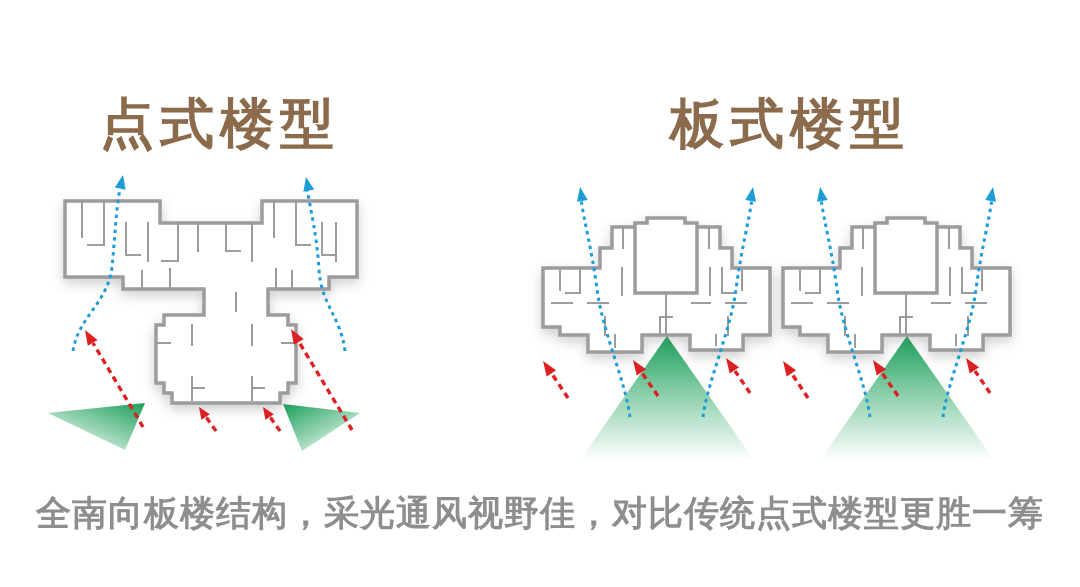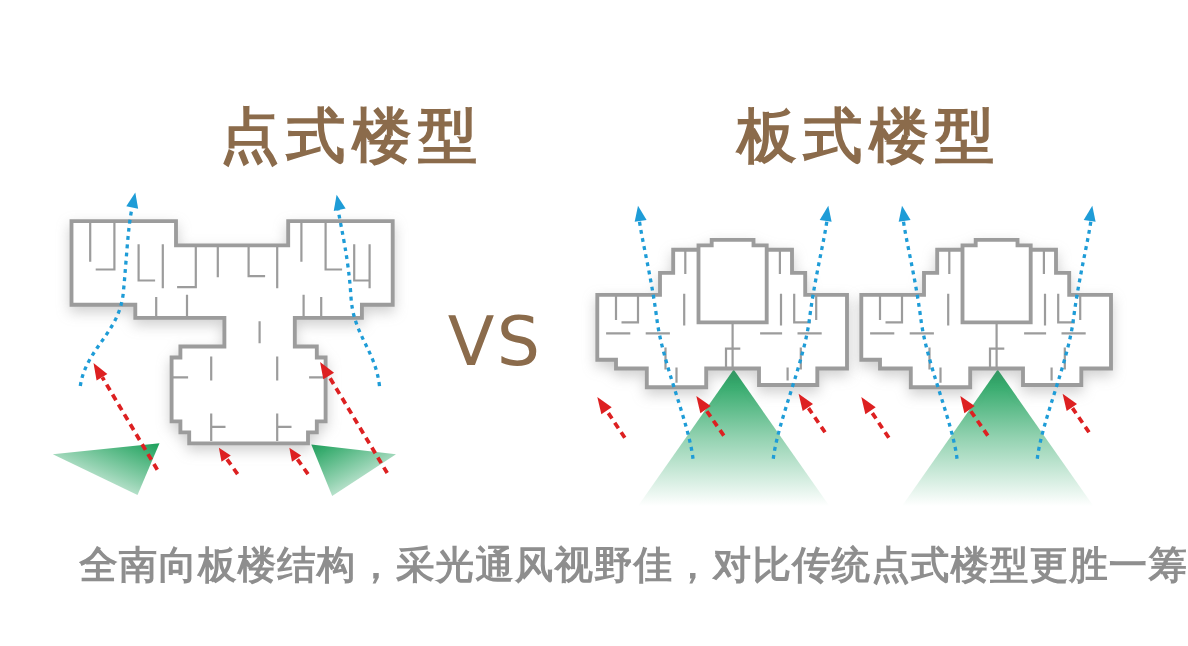--- a/index.html
+++ b/index.html
@@ -1,45 +1,44 @@
 <!DOCTYPE html>
 <html style="--brown: #8b6b4b; --caption-gray: #8e8e8e; --wall-gray: #9c9c9c; --airflow-blue: #1e9cd7; --sunlight-red: #dd2021; --light-green: #0f9b51; --bg: #ffffff;"><head>
 <meta charset="utf-8">
 <style>
   html,body{margin:0;padding:0;background:#fff;}
   .canvas{position:relative;width:1080px;height:587px;background:var(--bg,#fff);overflow:hidden;
           font-family:"DejaVu Sans","Liberation Sans",sans-serif;}
   .title{position:absolute;top:88px;font-size:54px;font-weight:600;color:var(--brown);
          text-align:center;letter-spacing:6px;white-space:nowrap;}
-  .title-left{left:0;width:440px;text-align:right;}
+  .title-left{left:0;width:440px;}
   .title-right{left:570px;width:440px;}
   .vs{position:absolute;left:390px;top:274px;width:120px;text-align:center;
       font-size:62px;font-weight:500;color:var(--brown);letter-spacing:2px;}
-  .caption{position:absolute;left:0;top:490px;width:1080px;text-align:right;
+  .caption{position:absolute;left:0;top:490px;width:1080px;text-align:center;
            font-size:35px;font-weight:700;color:var(--caption-gray);letter-spacing:1px;white-space:nowrap;}
   svg.diagram{position:absolute;overflow:visible;}
   .wall{fill:#ffffff;stroke:var(--wall-gray);stroke-width:3.5;stroke-linejoin:miter;}
   .part{fill:none;stroke:var(--wall-gray);stroke-width:2;stroke-linecap:square;}
   .blue{fill:none;stroke:var(--airflow-blue);stroke-width:3;stroke-dasharray:3.5 4;}
   .bluehead{fill:var(--airflow-blue);stroke:none;}
   .red{fill:none;stroke:var(--sunlight-red);stroke-width:3.4;stroke-dasharray:6 4.5;}
   .redhead{fill:var(--sunlight-red);stroke:none;}
   .bldg{filter:drop-shadow(0 5px 6px rgba(120,120,120,0.35));}
   .g1{stop-color:var(--light-green);stop-opacity:0.95;}
   .g2{stop-color:var(--light-green);stop-opacity:0.45;}
   .g3{stop-color:var(--light-green);stop-opacity:0;}
 </style>
 </head>
 <body>
 
 <div class="canvas">
 
   <div class="title title-left">点式楼型</div>
   <div class="title title-right">板式楼型</div>
-  <div class="vs">VS</div>
 
   <svg class="diagram" style="left:30px;top:165px" width="390" height="320" viewBox="0 0 390 320">
     <defs>
       <linearGradient id="coneL" x1="1" y1="0" x2="0.15" y2="1">
         <stop offset="0" class="g1"></stop>
           <stop offset="0.55" class="g2"></stop>
           <stop offset="1" class="g3"></stop>
       </linearGradient>
       <linearGradient id="coneR" x1="0" y1="0" x2="0.85" y2="1">
         <stop offset="0" class="g1"></stop>

